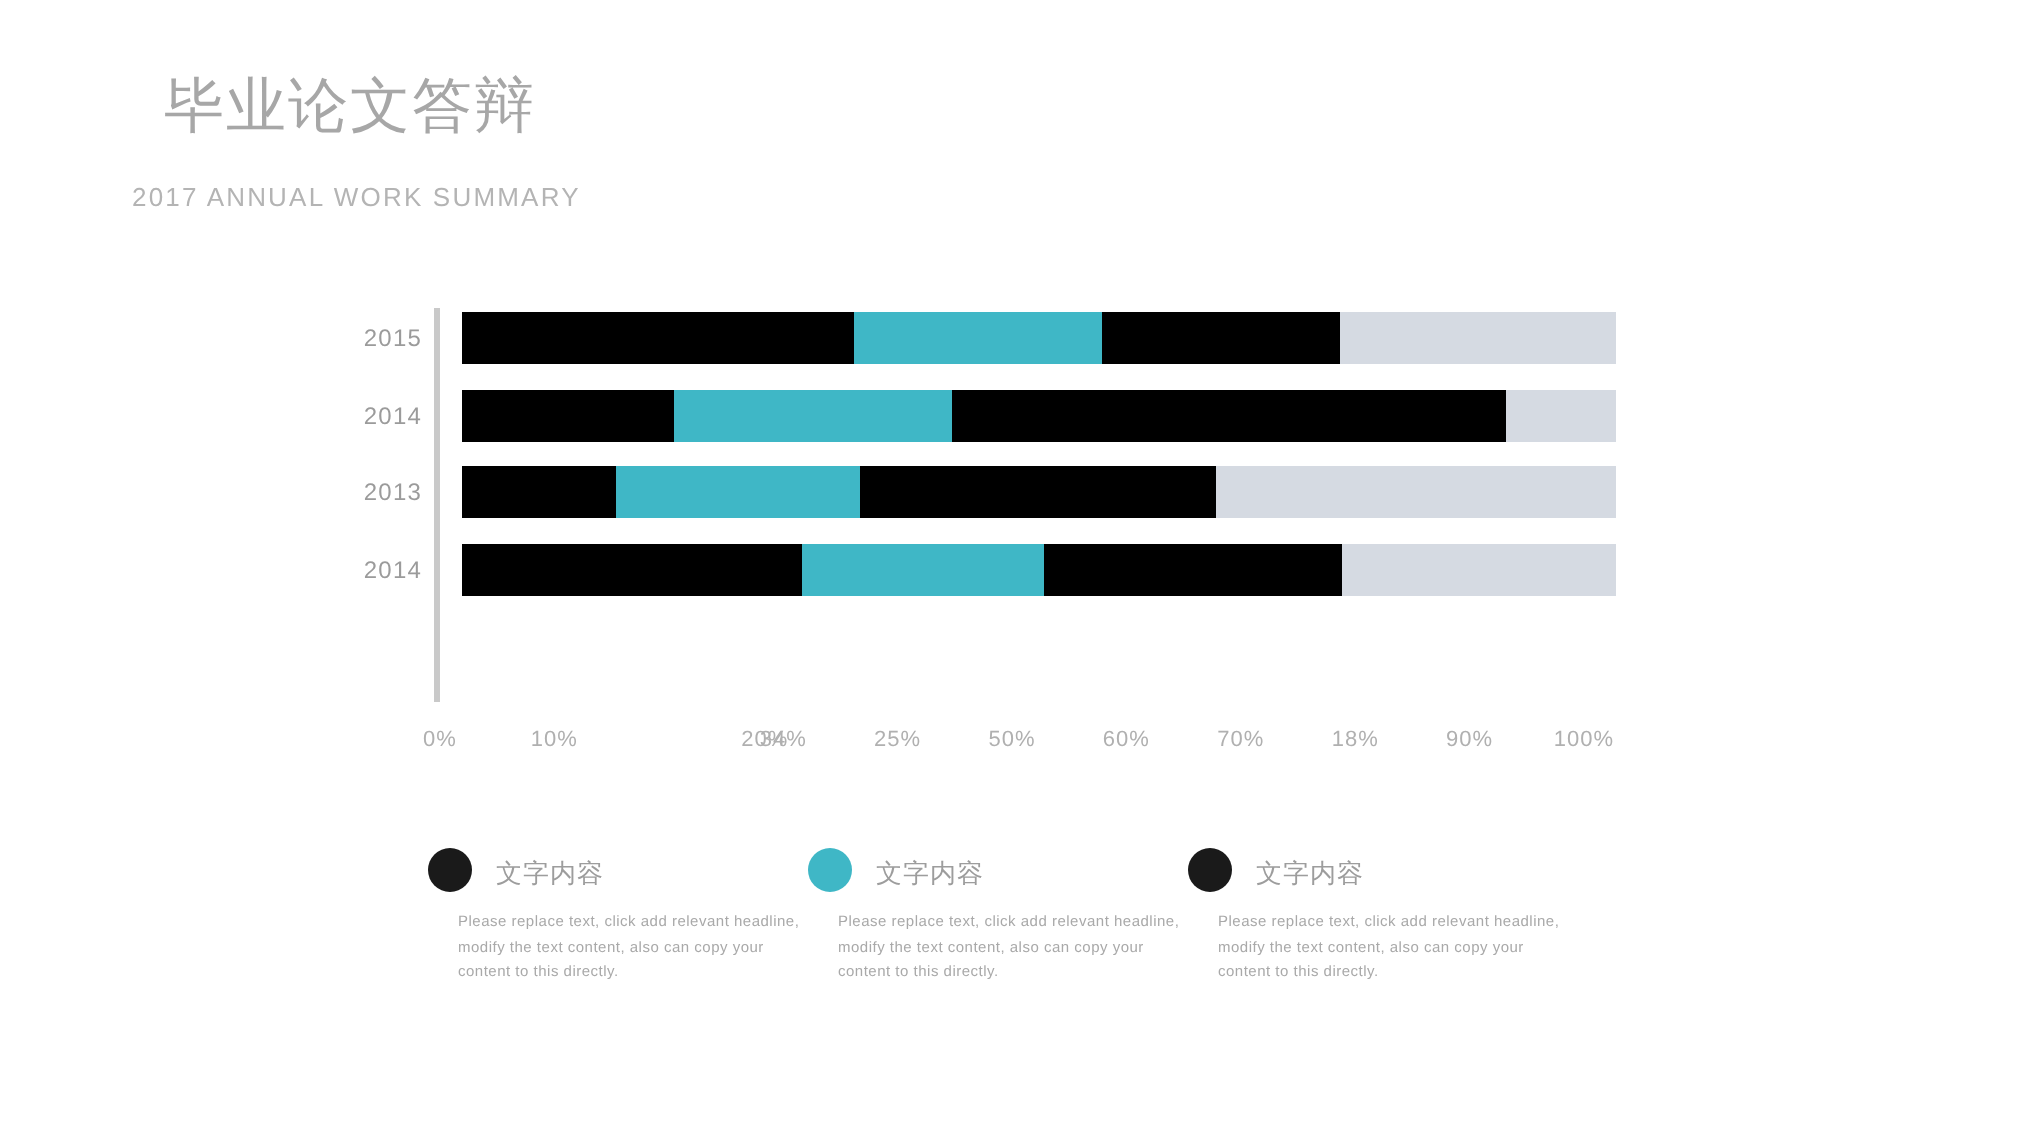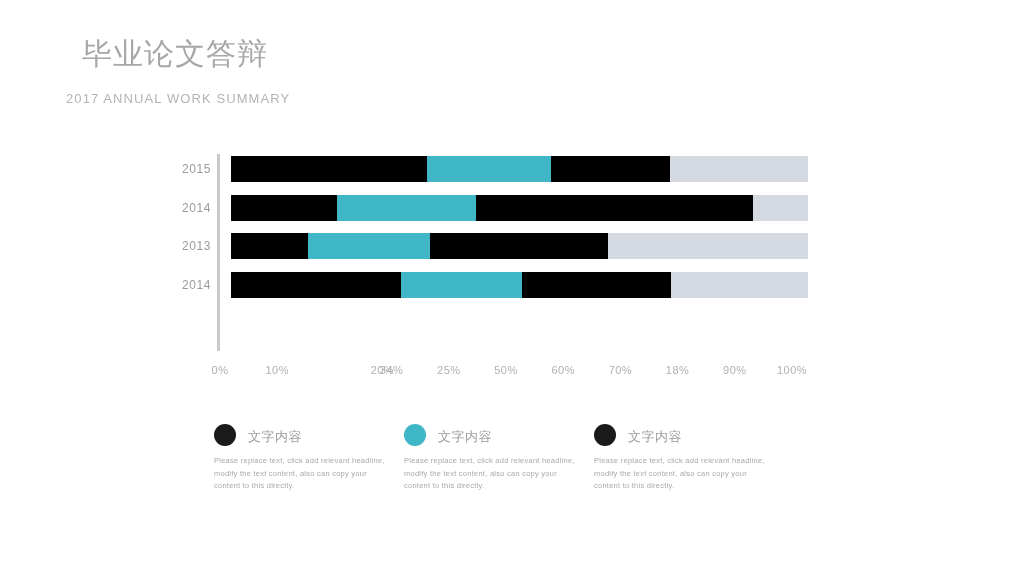--- a/index.html
+++ b/index.html
@@ -143,20 +143,21 @@
     letter-spacing: 0.5px;
     white-space: nowrap;
   }
   .legend-body {
     margin-top: 9px;
     font-size: 7.5px;
     line-height: 12.5px;
     color: #a9a9a9;
     letter-spacing: 0.25px;
     width: 175px;
+    margin-left: 15px;
   }
 </style>
 </head>
 <body>
 
 <div id="header">
   <h1 id="title">毕业论文答辩</h1>
   <p id="subtitle">2017 ANNUAL WORK SUMMARY</p>
 </div>
 

